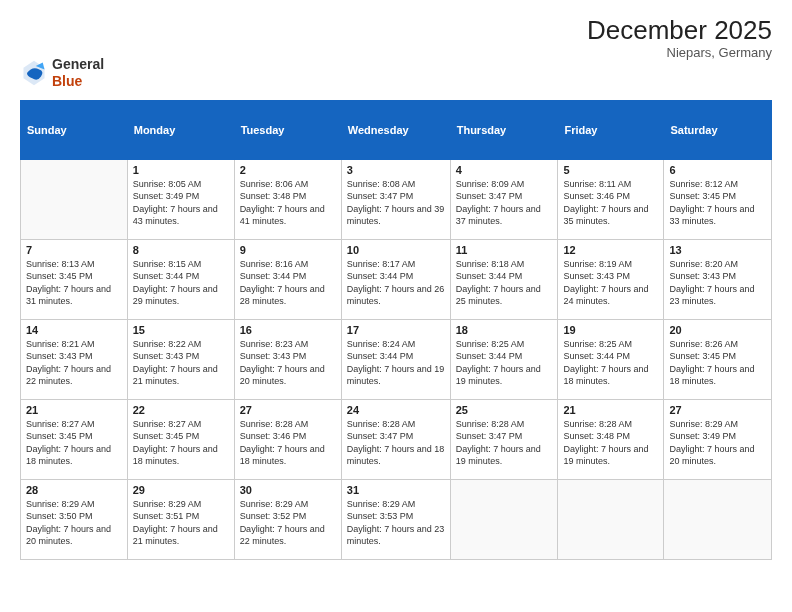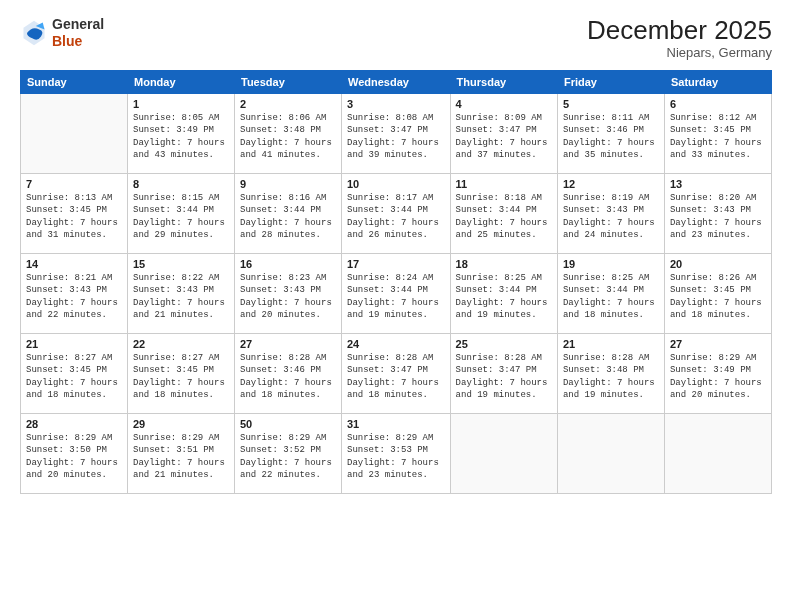--- a/index.html
+++ b/index.html
@@ -19,20 +19,21 @@
     .header {
       display: flex;
       align-items: flex-start;
       justify-content: space-between;
       margin-bottom: 10px;
     }
     .logo {
       display: flex;
       align-items: center;
       gap: 4px;
+      margin-top: 40px;
     }
     .logo-text {
       font-size: 14px;
       font-weight: bold;
       color: #333;
       line-height: 1.2;
     }
     .logo-text .blue { color: #c2410c; }
     .logo-icon {
       width: 28px;
@@ -53,21 +54,21 @@
     }
     .calendar-table {
       width: 100%;
       border-collapse: collapse;
       font-size: 10px;
     }
     .calendar-table thead th {
       background: #1565c0;
       color: #fff;
       text-align: left;
-      padding: 5px 6px;
+      padding: 23px 6px;
       font-size: 11px;
       font-weight: 600;
       border: 1px solid #1565c0;
     }
     .calendar-table tbody td {
       vertical-align: top;
       border: 1px solid #ccc;
       padding: 4px 5px;
       width: 113px;
       height: 80px;
@@ -75,21 +76,20 @@
     .day-number {
       font-size: 11px;
       font-weight: bold;
       color: #222;
       margin-bottom: 2px;
     }
     .day-info {
       font-size: 9px;
       color: #333;
       line-height: 1.4;
-      font-family: Liberation Mono, monospace;
     }
     .empty-cell {
       background: #f9f9f9;
     }
   </style>
 </head>
 <body>
 
 <div class="page">
   <div class="header">
@@ -243,21 +243,21 @@
         <tr>
           <td>
             <div class="day-number">28</div>
             <div class="day-info">Sunrise: 8:29 AM<br>Sunset: 3:50 PM<br>Daylight: 7 hours and 20 minutes.</div>
           </td>
           <td>
             <div class="day-number">29</div>
             <div class="day-info">Sunrise: 8:29 AM<br>Sunset: 3:51 PM<br>Daylight: 7 hours and 21 minutes.</div>
           </td>
           <td>
-            <div class="day-number">50</div>
+            <div class="day-number">30</div>
             <div class="day-info">Sunrise: 8:29 AM<br>Sunset: 3:52 PM<br>Daylight: 7 hours and 22 minutes.</div>
           </td>
           <td>
             <div class="day-number">31</div>
             <div class="day-info">Sunrise: 8:29 AM<br>Sunset: 3:53 PM<br>Daylight: 7 hours and 23 minutes.</div>
           </td>
           <td class="empty-cell"></td>
           <td class="empty-cell"></td>
           <td class="empty-cell"></td>
         </tr>

